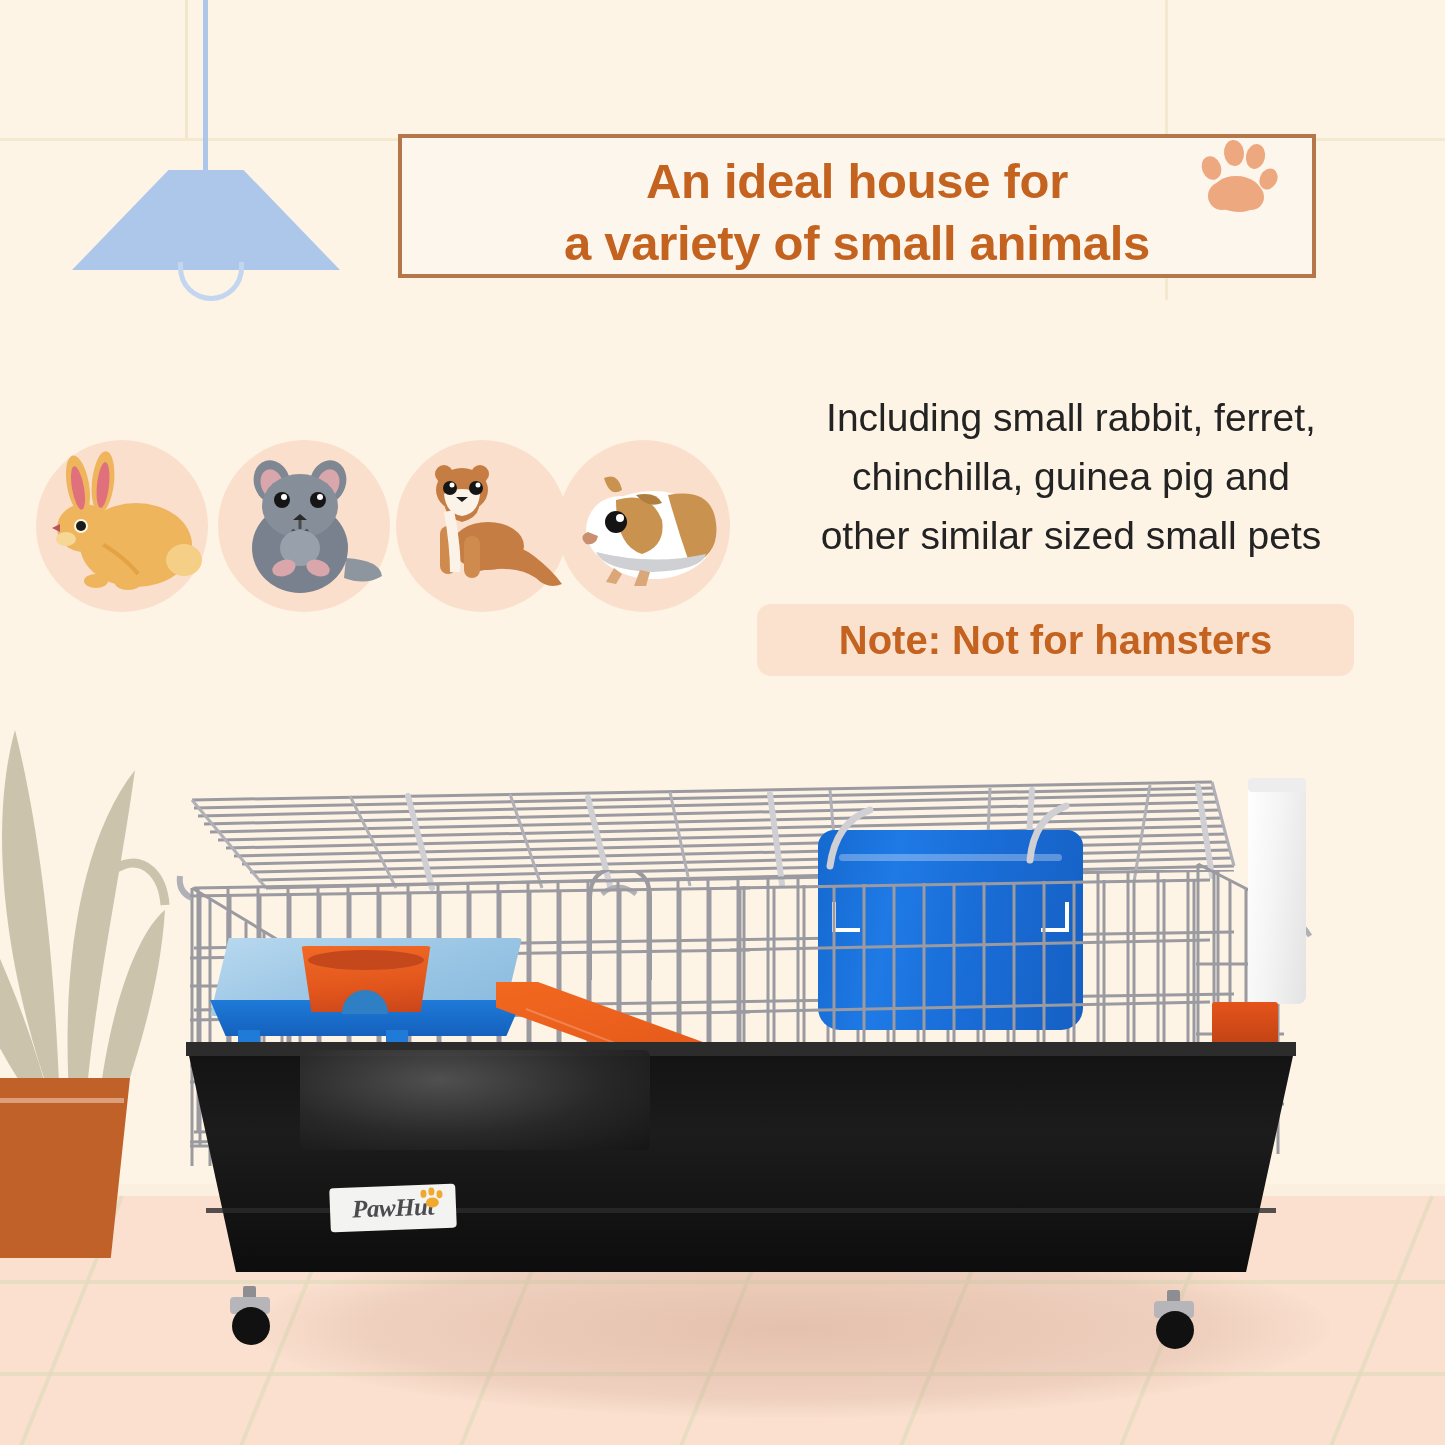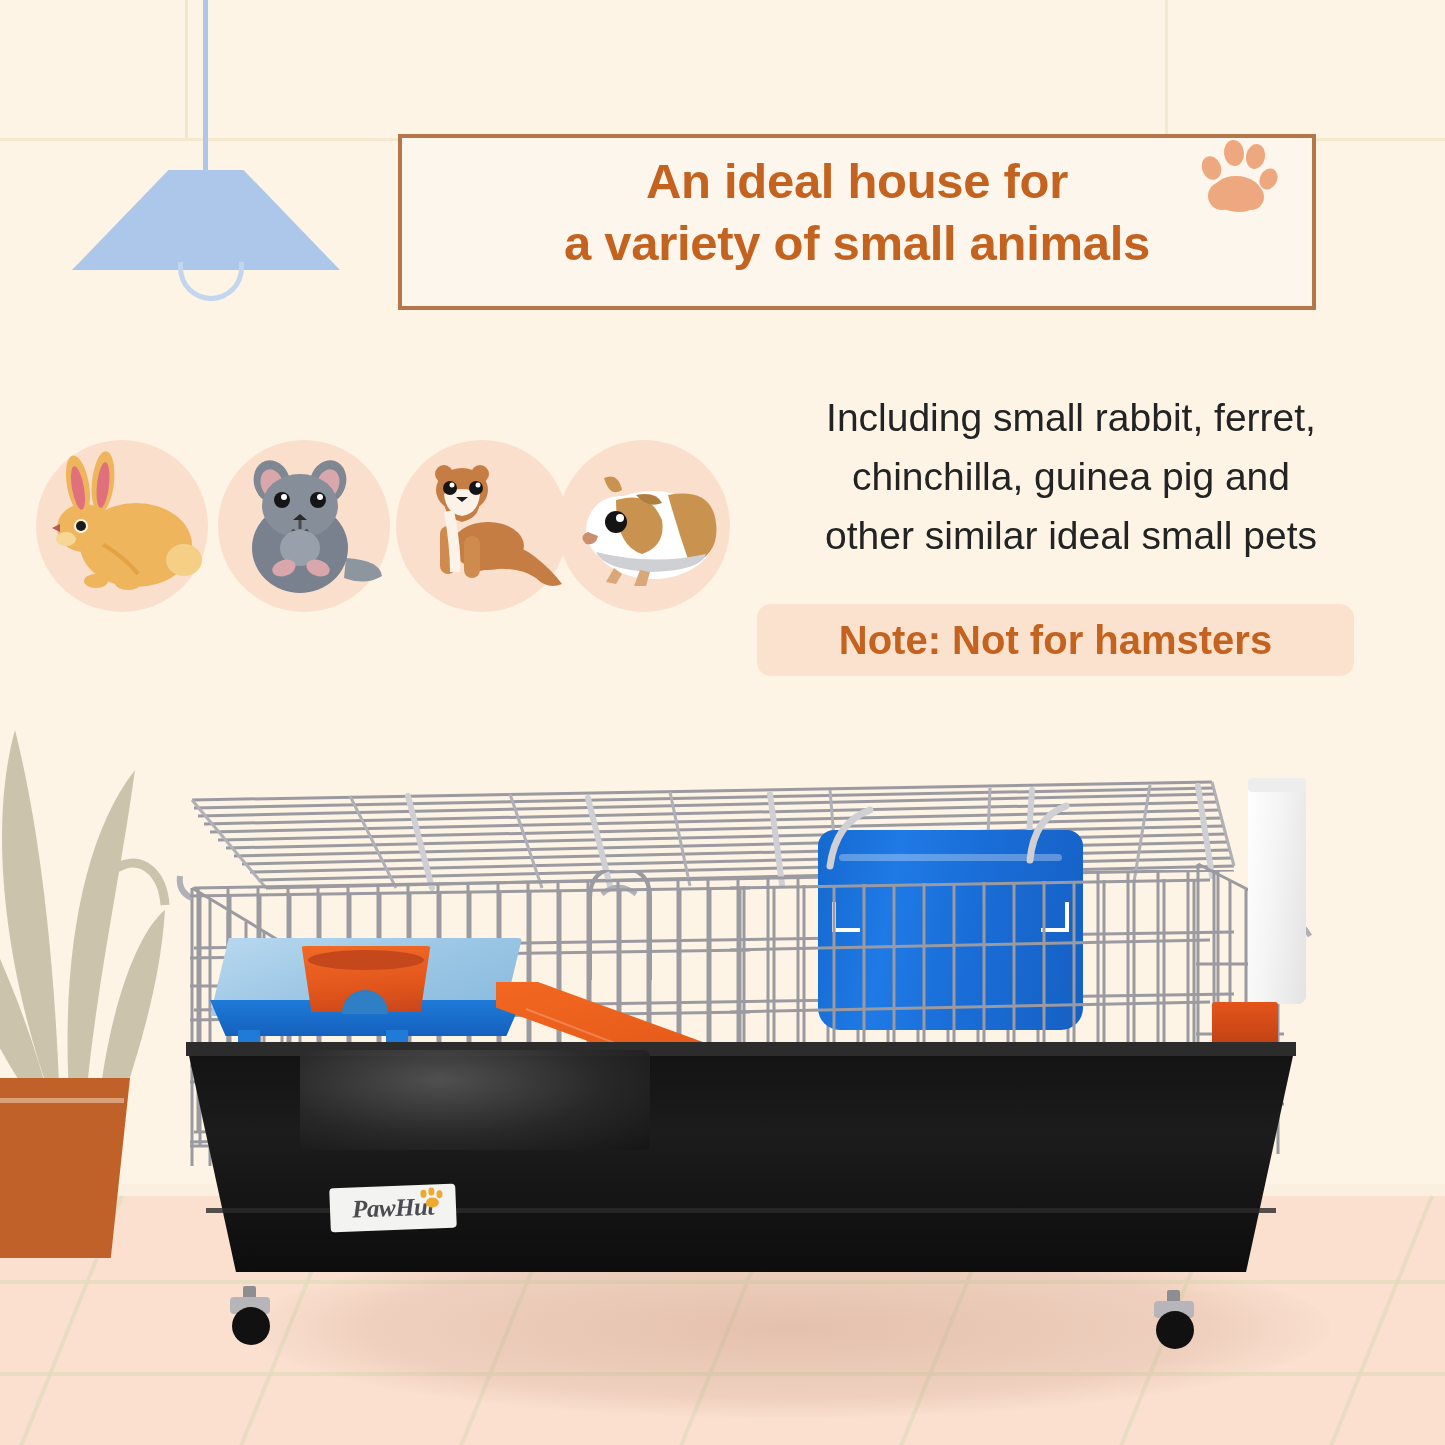--- a/index.html
+++ b/index.html
@@ -26,21 +26,21 @@
        background:#c1612a;clip-path:polygon(5% 0,100% 0,88% 100%,16% 100%);}
 
   
   .lamp-cord{position:absolute;left:203px;top:0;width:5px;height:172px;background:#adc7ea;}
   .lamp-shade{position:absolute;left:72px;top:170px;width:268px;height:100px;
        background:#adc7ea;clip-path:polygon(36% 0,64% 0,100% 100%,0 100%);}
   .lamp-bulb{position:absolute;left:178px;top:262px;width:56px;height:34px;
        border:5px solid #c3d6ef;border-top:none;border-radius:0 0 40px 40px;}
 
   
-  .headline-box{position:absolute;left:398px;top:134px;width:918px;height:176px;
+  .headline-box{position:absolute;left:398px;top:134px;width:918px;height:144px;
        background:#fdf6ec;border:4px solid #b5764a;box-sizing:border-box;}
   .headline{position:absolute;left:0;top:12px;width:100%;text-align:center;
        color:#c4631f;font-weight:bold;font-size:49px;line-height:62px;letter-spacing:-.3px;}
   .paw{position:absolute;left:1196px;top:138px;width:82px;height:74px;}
   .paw b{position:absolute;display:block;background:#eda87f;border-radius:50%;}
 
   
   .circ{position:absolute;border-radius:50%;background:#fadfcd;}
 
   
@@ -229,21 +229,21 @@
       <circle cx="62" cy="78" r="4" fill="#fff"></circle>
     <path d="M30 92 q -10 4 -2 12 q 10 2 12 -8 z" fill="#c98f6f"></path>
     <path d="M78 55 q 20 -4 26 8 q -14 6 -26 -8 z" fill="#b07f3f"></path>
     <path d="M56 128 l -8 14 l 10 2 l 6 -10 z" fill="#d9a778"></path>
     <path d="M82 130 l -6 16 l 12 0 l 4 -14 z" fill="#d9a778"></path>
   </svg>
 
   <div class="body-copy">
     <div>Including small rabbit, ferret,</div>
     <div>chinchilla, guinea pig and</div>
-    <div>other similar ideal small pets</div>
+    <div>other similar sized small pets</div>
   </div>
 
   <div class="note-pill">
     <span class="note-text">Note: Not for hamsters</span>
   </div>
 
   <div class="shadow"></div>
 
   <div class="cage">
 

